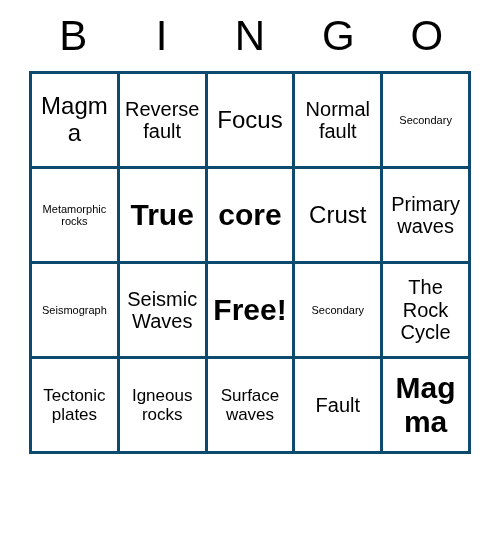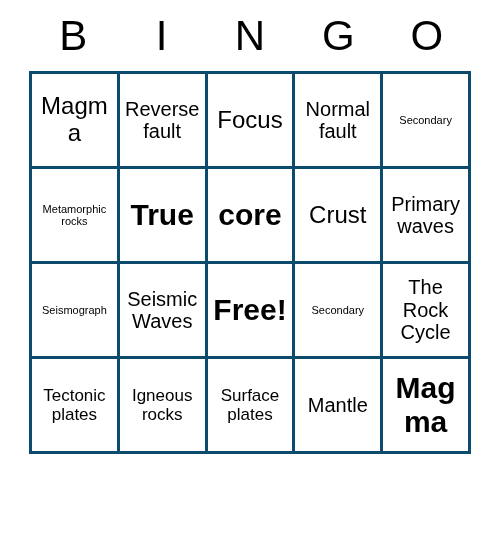--- a/index.html
+++ b/index.html
@@ -98,20 +98,20 @@
       <tr>
         <td class="fs-xs">Seismograph</td>
         <td class="fs-lg">Seismic Waves</td>
         <td class="fs-xxl">Free!</td>
         <td class="fs-xs">Secondary</td>
         <td class="fs-lg">The Rock Cycle</td>
       </tr>
       <tr>
         <td class="fs-md">Tectonic plates</td>
         <td class="fs-md">Igneous rocks</td>
-        <td class="fs-md">Surface plates</td>
-        <td class="fs-lg">Mantle</td>
+        <td class="fs-md">Surface waves</td>
+        <td class="fs-lg">Fault</td>
         <td class="fs-xxl">Magma</td>
       </tr>
     </tbody>
   </table>
 
 </div>
 
 </body></html>

